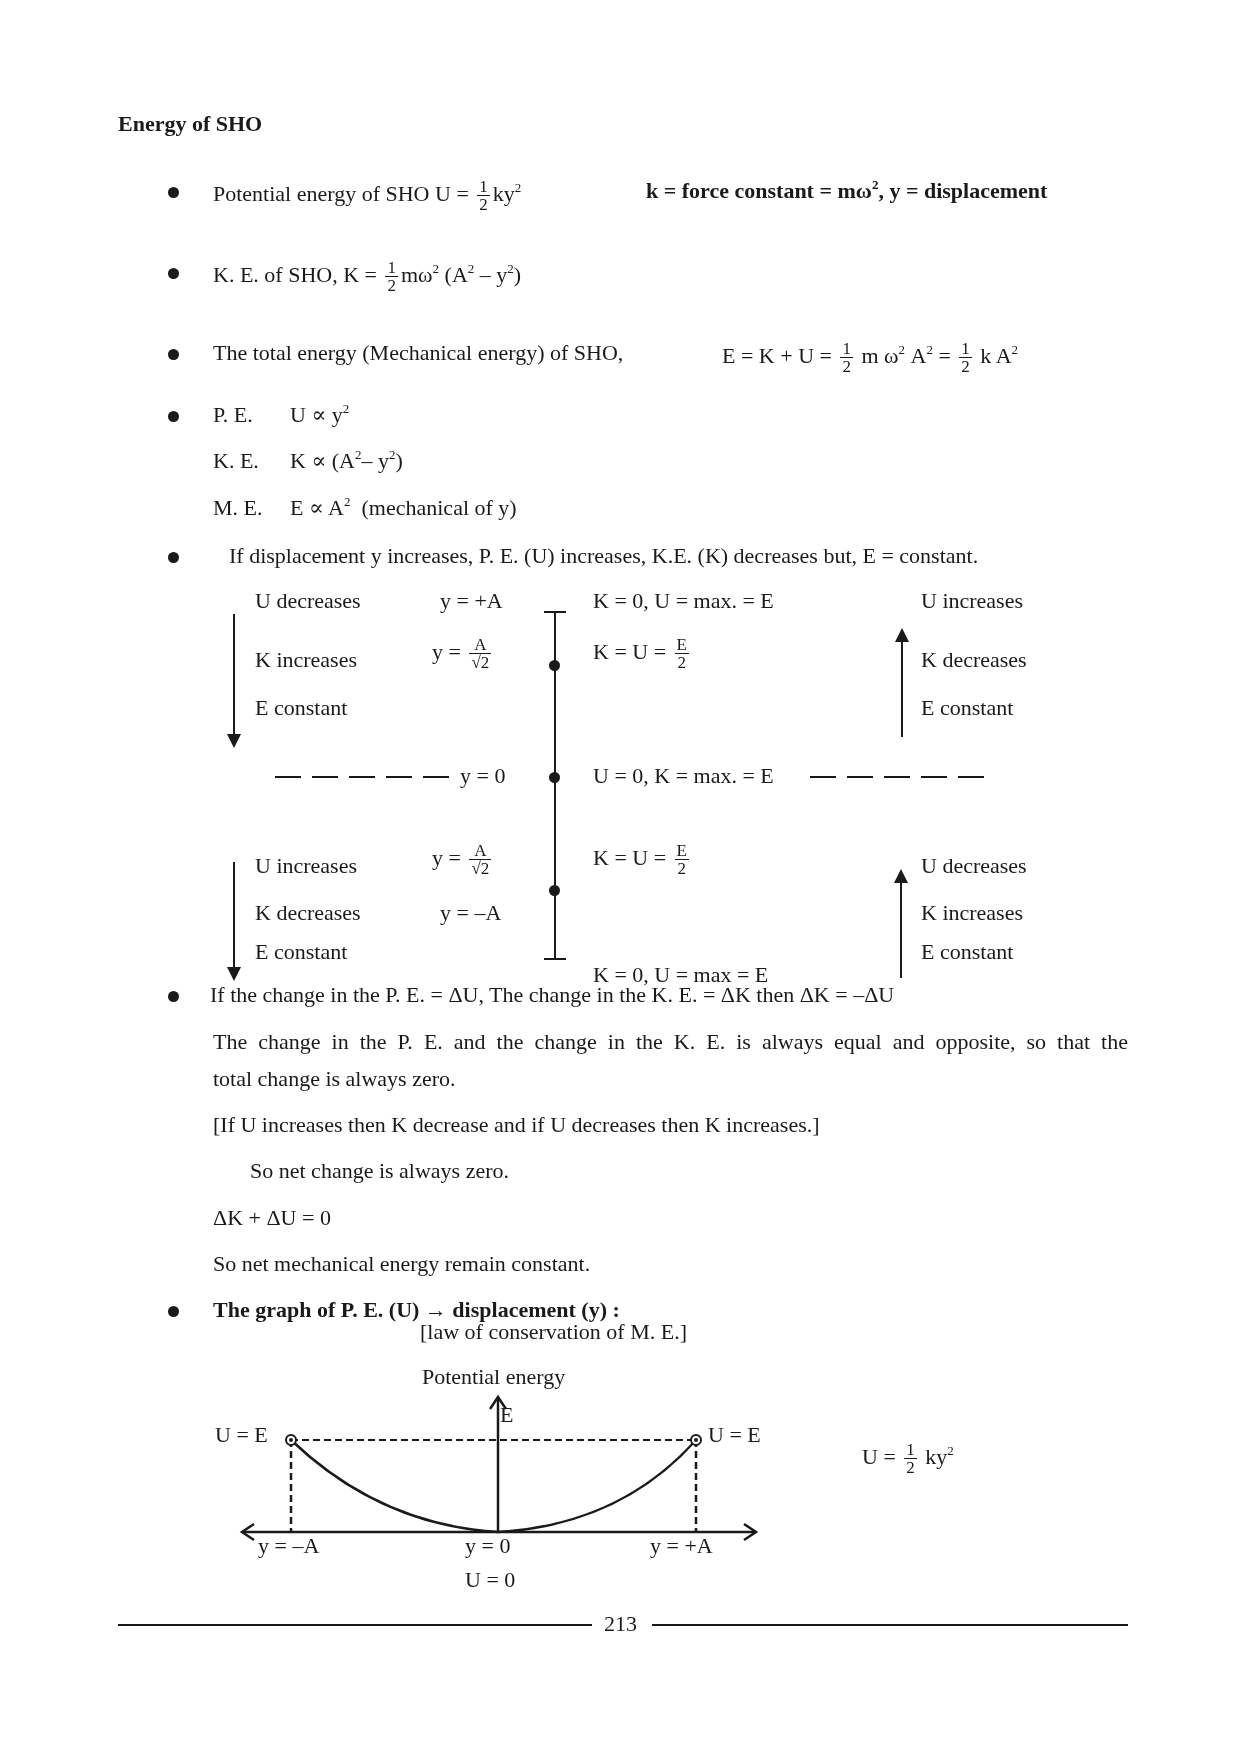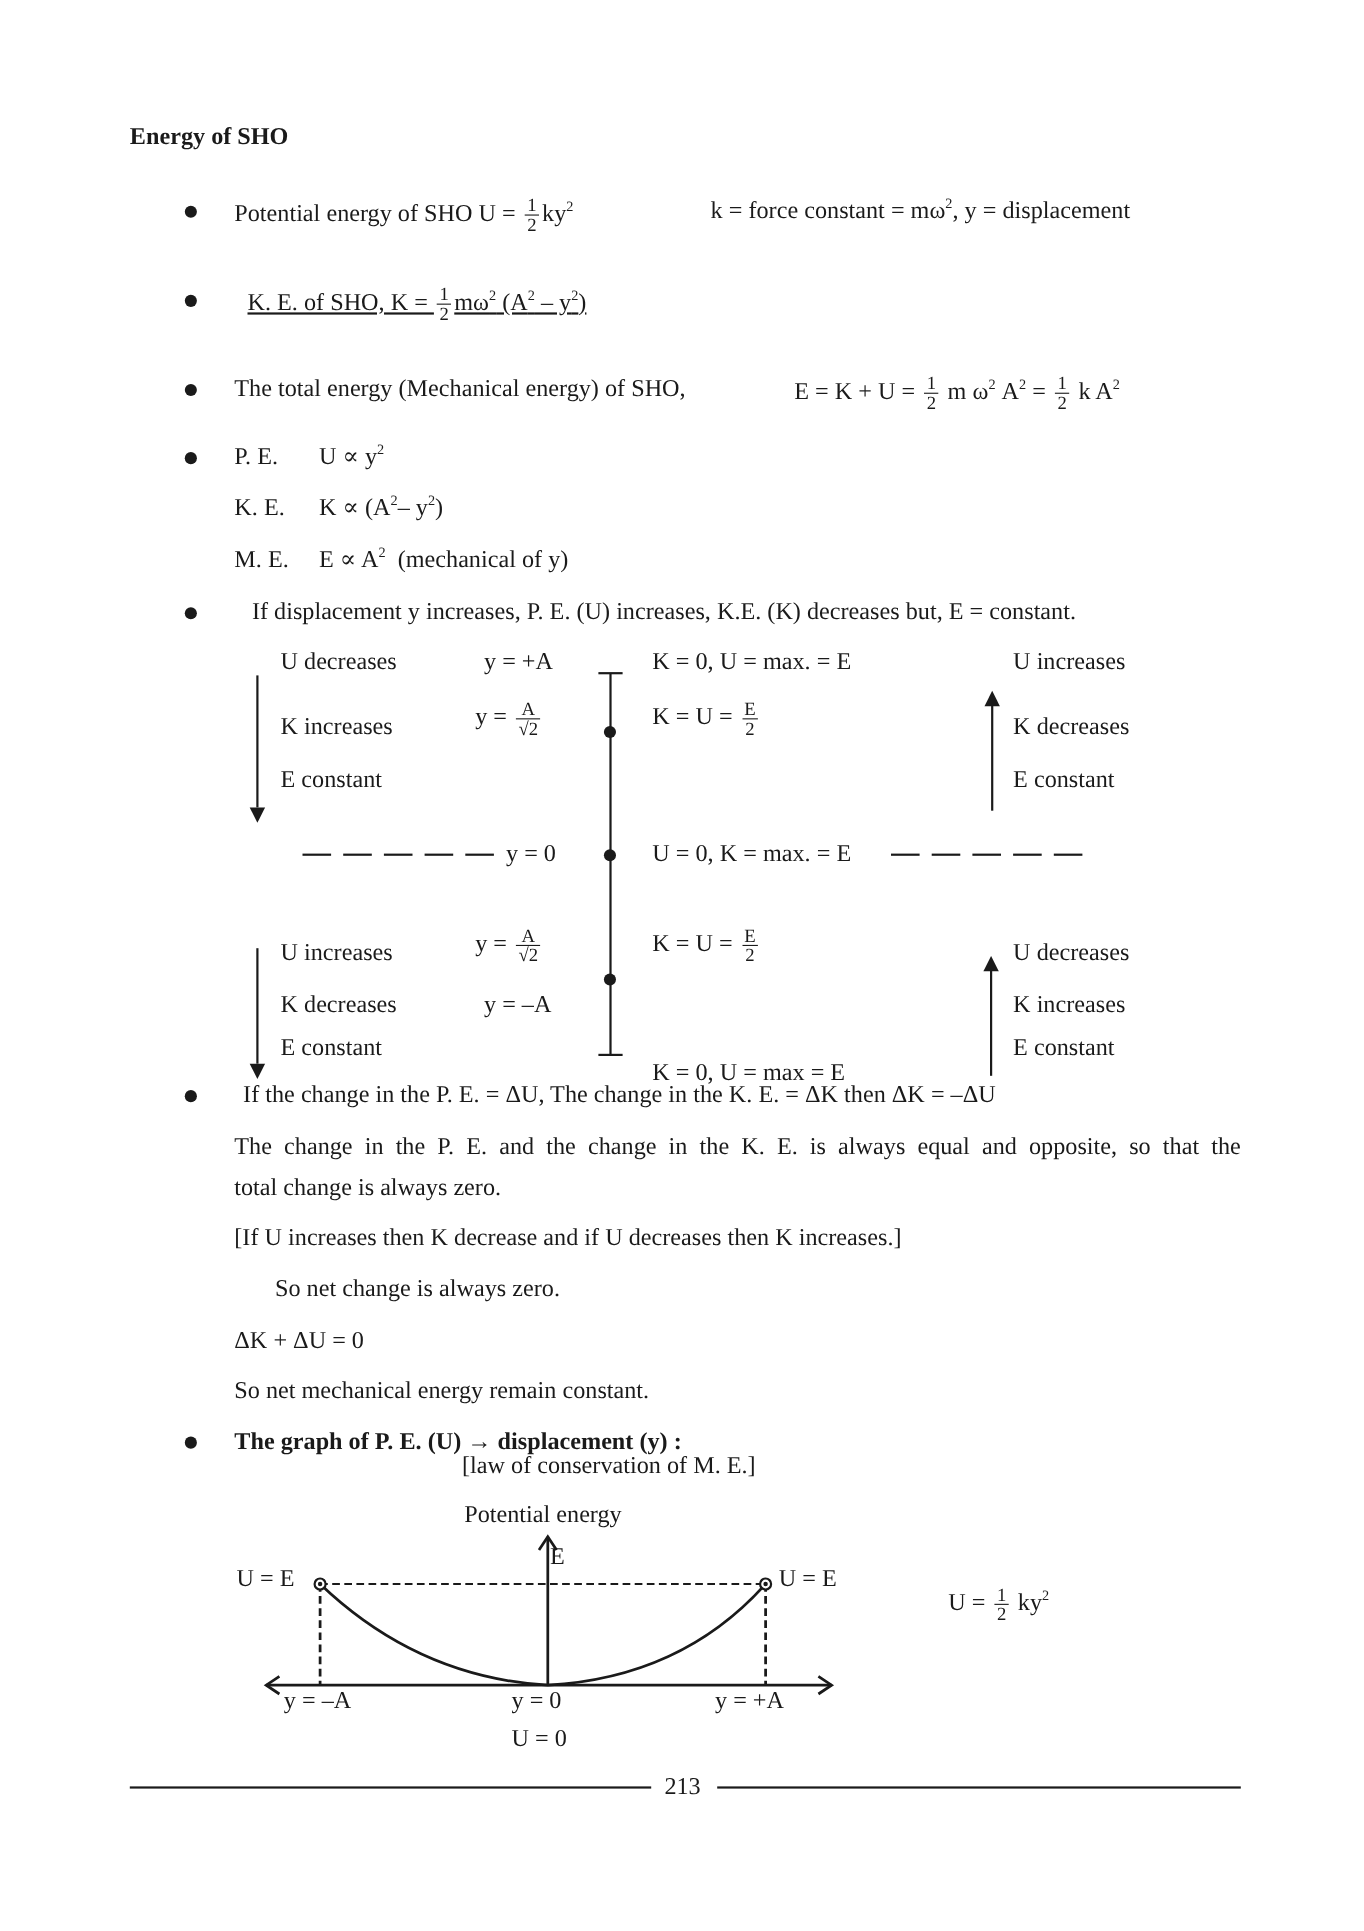--- a/index.html
+++ b/index.html
@@ -25,26 +25,26 @@
 </style>
 </head>
 <body>
 
 <div class="abs txt bold" style="left:118px; top:111px;">Energy of SHO</div>
 
 <div class="bullet" style="left:168px; top:187px;"></div>
 <div class="abs txt" style="left:213px; top:178px;">
   <span>Potential energy of SHO  U = </span><span class="frac"><span class="num">1</span><span class="den">2</span></span><span>ky</span><sup>2</sup>
 </div>
-<div class="abs txt" style="left:646px; top:178px;">
+<div class="abs txt" style="left:646px; top:178px;font-weight:bold;">
   <span>k = force constant = mω</span><sup>2</sup><span>, y = displacement</span>
 </div>
 
 <div class="bullet" style="left:168px; top:268px;"></div>
-<div class="abs txt" style="left:225px; top:259px;text-decoration:underline;">
+<div class="abs txt" style="left:213px; top:259px;">
   <span>K. E. of SHO, K = </span><span class="frac"><span class="num">1</span><span class="den">2</span></span><span>mω</span><sup>2</sup><span> (A</span><sup>2</sup><span> – y</span><sup>2</sup><span>)</span>
 </div>
 
 <div class="bullet" style="left:168px; top:349px;"></div>
 <div class="abs txt" style="left:213px; top:340px;">The total energy (Mechanical energy) of SHO,</div>
 <div class="abs txt" style="left:722px; top:340px;">
   <span>E = K + U = </span><span class="frac"><span class="num">1</span><span class="den">2</span></span><span> m ω</span><sup>2</sup><span> A</span><sup>2</sup><span> = </span><span class="frac"><span class="num">1</span><span class="den">2</span></span><span> k A</span><sup>2</sup>
 </div>
 
 <div class="bullet" style="left:168px; top:411px;"></div>
@@ -111,21 +111,21 @@
 <div class="abs txt" style="left:921px; top:647px;">K decreases</div>
 <div class="abs txt" style="left:921px; top:695px;">E constant</div>
 
 <div class="arrow-up" style="left:894px; top:869px;"></div>
 <div class="vline" style="left:900px; top:882px; width:2px; height:96px;"></div>
 <div class="abs txt" style="left:921px; top:853px;">U decreases</div>
 <div class="abs txt" style="left:921px; top:900px;">K increases</div>
 <div class="abs txt" style="left:921px; top:939px;">E constant</div>
 
 <div class="bullet" style="left:168px; top:991px;"></div>
-<div class="abs txt" style="left:221px; top:982px;">If the change in the P. E. = ΔU, The change in the K. E. = ΔK then ΔK = –ΔU</div>
+<div class="abs txt" style="left:210px; top:982px;">If the change in the P. E. = ΔU, The change in the K. E. = ΔK then ΔK = –ΔU</div>
 <div class="abs txt" style="left:213px; top:1029px; width:915px; text-align:justify; text-align-last:justify;">The change in the P. E. and the change in the K. E. is always equal and opposite, so that the</div>
 <div class="abs txt" style="left:213px; top:1066px;">total change is always zero.</div>
 <div class="abs txt" style="left:213px; top:1112px;">[If U increases then K decrease and if U decreases then K increases.]</div>
 <div class="abs txt" style="left:213px; top:1158px;margin-left:37px;">So net change is always zero.</div>
 <div class="abs txt" style="left:213px; top:1205px;">ΔK + ΔU = 0</div>
 <div class="abs txt" style="left:420px; top:1275px;margin-top:44px;">[law of conservation of M. E.]</div>
 <div class="abs txt" style="left:213px; top:1251px;">So net mechanical energy remain constant.</div>
 
 <div class="bullet" style="left:168px; top:1306px;"></div>
 <div class="abs txt bold" style="left:213px; top:1297px;">The graph of P. E. (U) → displacement (y) :</div>

